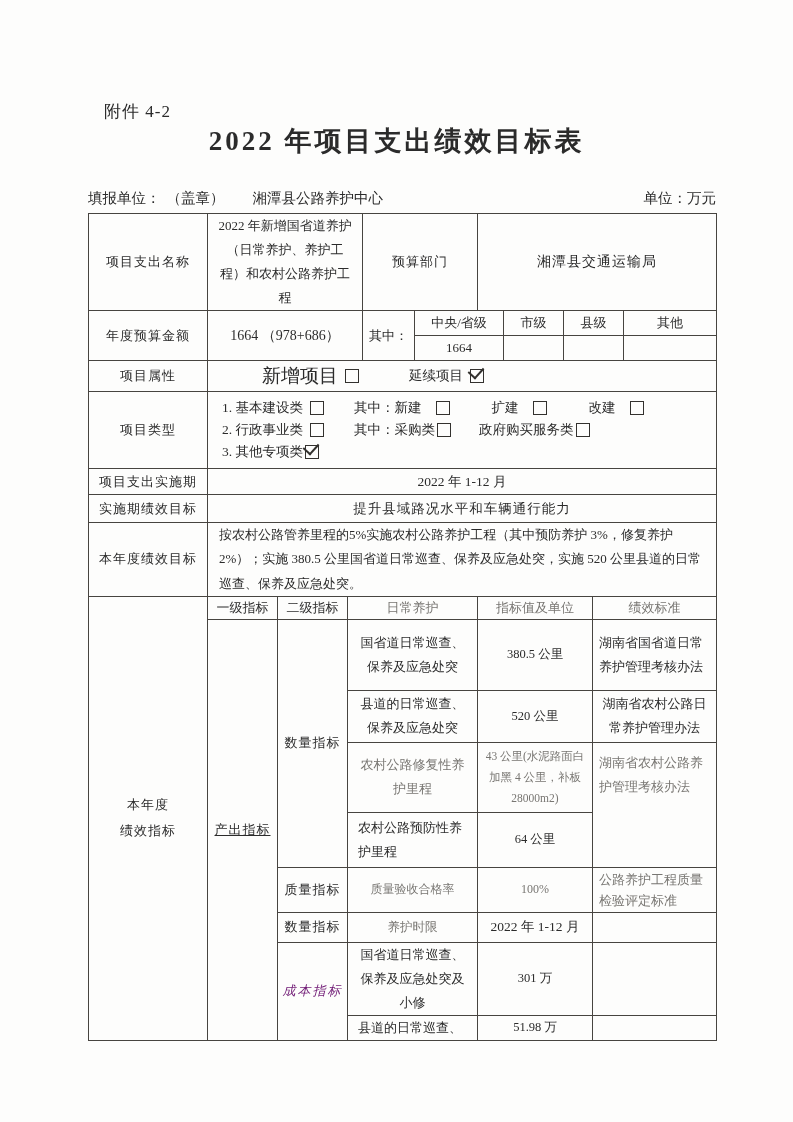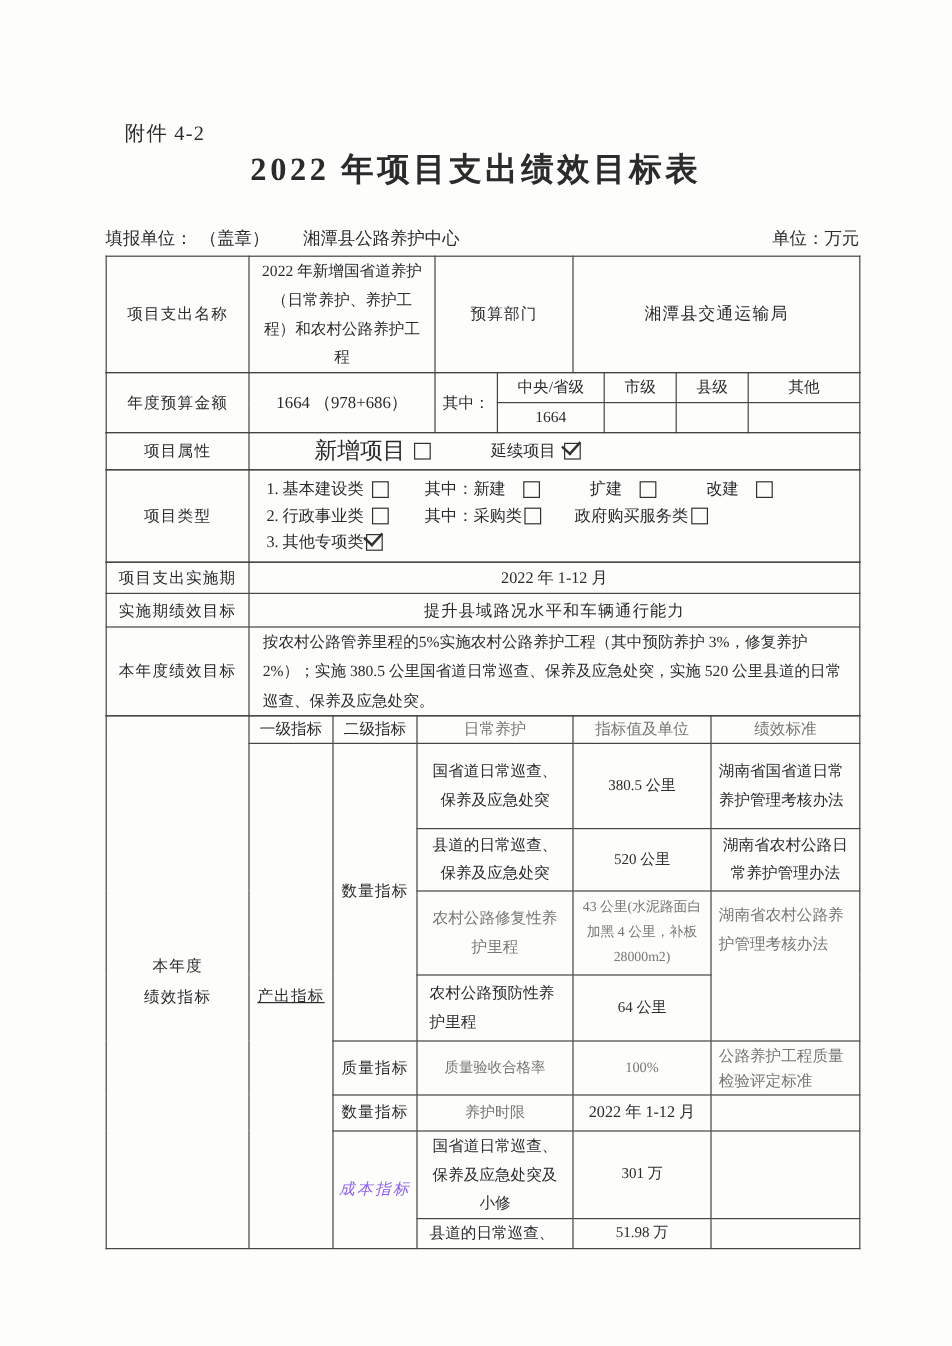--- a/index.html
+++ b/index.html
@@ -14,21 +14,21 @@
   .unit-line{width:628px;margin:30px 0 6px 88px;display:flex;justify-content:space-between;font-size:14.5px;}
   .unit-left span{margin-right:6px;}
   .unit-left .org{margin-left:22px;}
 
   table.t{border-collapse:collapse;table-layout:fixed;width:628px;margin-left:88px;margin-top:-1px;}
   table.t td{border:1px solid #474440;padding:2px 4px;font-size:13px;vertical-align:middle;overflow:hidden;}
   td.lab{font-size:13.5px;text-align:center;letter-spacing:1px;}
   td.ctr{text-align:center;}
   .sm{font-size:12.5px;line-height:24px;}
   .faint{color:#787672;}
-  .slant{font-style:italic;color:#8b5cf6;letter-spacing:2px;margin-top:11px;}
+  .slant{font-style:italic;color:#701a75;letter-spacing:2px;margin-top:11px;}
   .para{font-size:13px;line-height:24.3px;text-align:left;padding:0 11px !important;}
   .vhdr{line-height:26px;font-size:13.5px;letter-spacing:1px;text-align:center;}
 
   
   .cb{display:inline-block;width:12px;height:12px;border:1.4px solid #33312e;position:relative;vertical-align:-1px;margin-left:7px;background:#fdfdfc;}
   .cb.checked::after{
     content:"";position:absolute;left:-2px;top:-4px;width:12px;height:8px;
     border-left:2px solid #33312e;border-bottom:2px solid #33312e;transform:rotate(-48deg);
   }
   .optrow{display:flex;align-items:center;padding-left:50px;}

